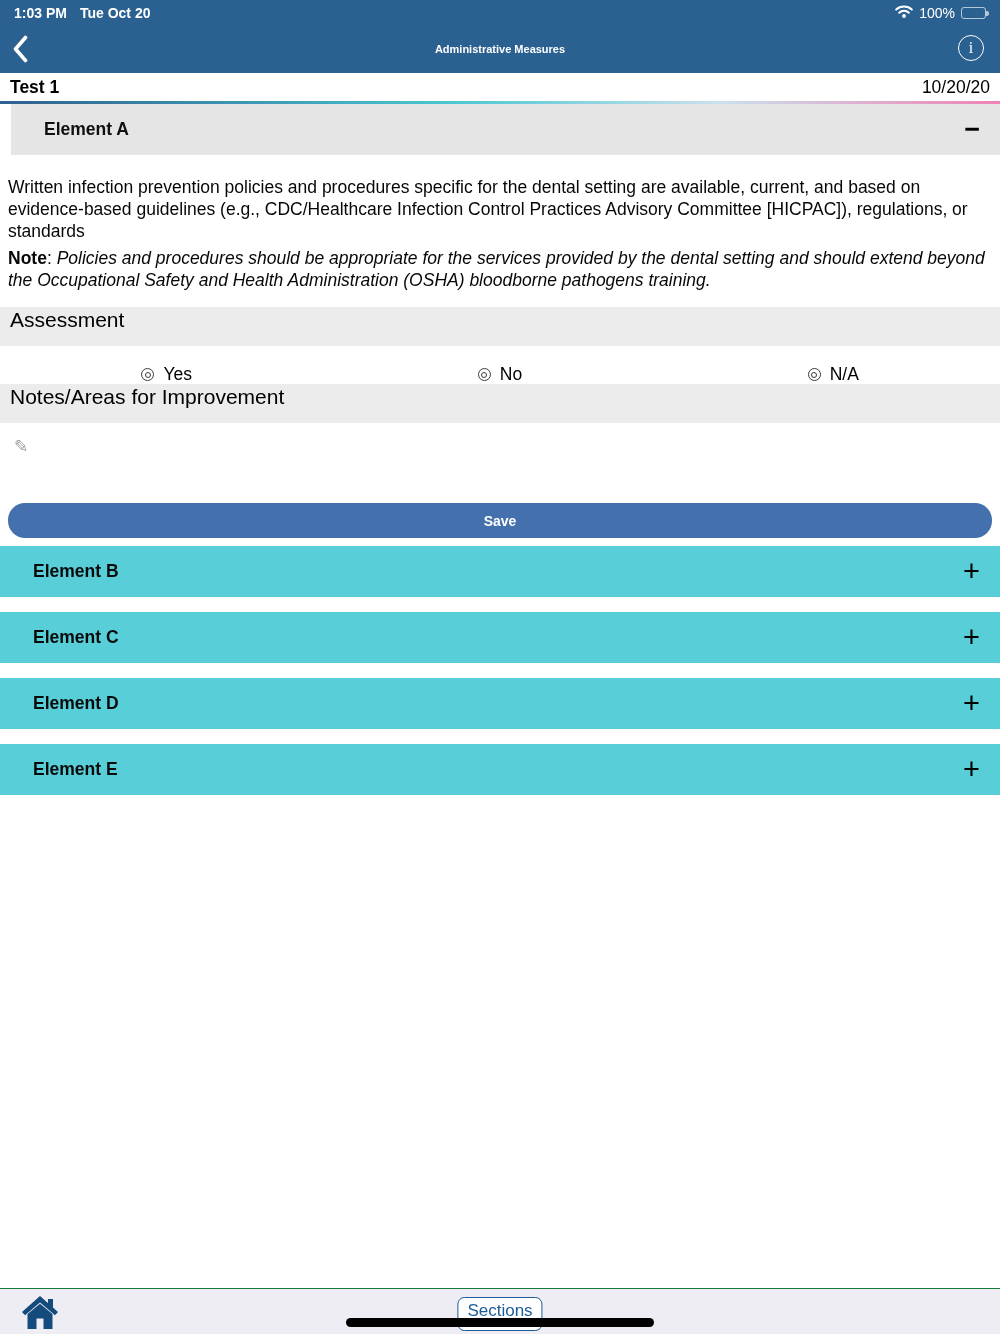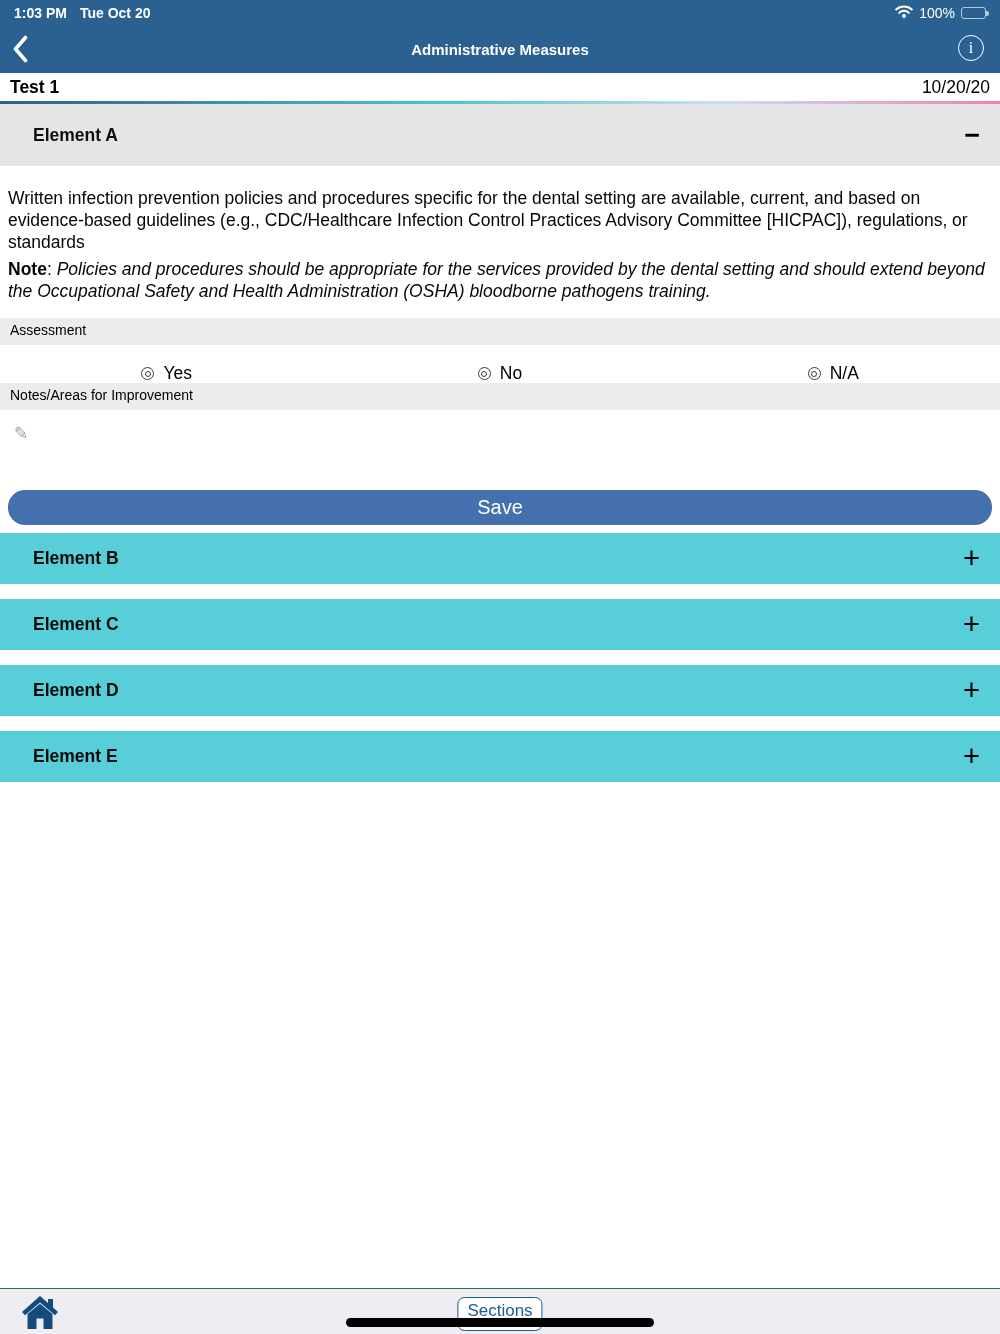--- a/index.html
+++ b/index.html
@@ -27,21 +27,21 @@
   }
   .battery-fill { width:100%; height:100%; background:#fff; border-radius:1.5px; }
   .battery-nub {
     position:absolute; right:-3.5px; top:3px; width:2.5px; height:5px;
     background:rgba(255,255,255,.65); border-radius:0 2px 2px 0;
   }
   .navbar { height:48px; background:#2A6191; position:relative; }
   .nav-title {
     position:absolute; left:0; right:0; top:0; height:48px;
     display:flex; align-items:center; justify-content:center;
-    color:#fff; font-size:15px; font-weight:700;
+    color:#fff; font-size:11px; font-weight:700;
   }
   .back-btn { position:absolute; left:12px; top:10px; width:18px; height:28px; cursor:pointer; }
   .info-btn {
     position:absolute; right:16px; top:10px;
     width:26px; height:26px; border:1.7px solid #fff; border-radius:50%;
     color:#fff; display:flex; align-items:center; justify-content:center;
     font-family:"Liberation Serif", serif; font-size:16px; cursor:pointer;
   }
 
   
@@ -51,34 +51,34 @@
     padding:0 10px; font-size:17.5px; color:#000;
   }
   .record-name { font-weight:700; }
   .gradient-line {
     height:3px;
     background:linear-gradient(to right,#2F5F8E 0%,#49C7D2 45%,#CBE0ED 72%,#EF82B4 100%);
   }
 
   
   .acc-header {
-    height:62px; background:#E5E5E5;
+    height:51px; background:#E5E5E5;
     display:flex; align-items:center; justify-content:space-between;
-    padding:0 20px 0 33px; cursor:pointer;
+    padding:0 20px 0 33px; cursor:pointer;margin-left:11px;
   }
   .acc-title { font-size:17.5px; font-weight:700; color:#101010; }
   .collapse-icon { font-size:27px; font-weight:700; color:#000; line-height:1; }
 
   .desc { margin:21px 8px 0; font-size:17.5px; line-height:22px; color:#070707; }
   .note { margin:5px 8px 16px; font-size:17.5px; line-height:22px; color:#070707; }
   .note-label { font-weight:700; }
   .note-italic { font-style:italic; }
 
   .bar {
-    height:27px; background:#ECECEC; font-size:14px; line-height:25px;
+    height:39px; background:#ECECEC; font-size:21px; line-height:25px;
     padding-left:10px; color:#000;
   }
   .assessment-bar { margin-top:4px; }
 
   .radio-row { display:flex; padding-top:19px; height:38px; }
   .radio-option {
     flex:1; display:flex; align-items:center; justify-content:center;
     gap:9px; font-size:17.5px; color:#000; cursor:pointer;
   }
   .radio-outer {
@@ -87,21 +87,21 @@
   }
   .radio-inner { width:6px; height:6px; border:1.6px solid #3c3c3e; border-radius:50%; }
 
   .notes-bar { margin-top:0; }
   .pencil-row { margin:13px 0 0 14px; height:20px; }
   .pencil-icon { color:#9a9a9a; font-size:17px; }
 
   .save-btn {
     display:block; margin:47px 8px 8px; width:984px; height:35px;
     background:#4470AD; border:none; border-radius:17px;
-    color:#fff; font-size:20px; font-weight:400;
+    color:#fff; font-size:14px; font-weight:700;
     font-family:"Liberation Sans", sans-serif; cursor:pointer;
   }
 
   
   .teal-row {
     height:51px; background:#57CED8; margin-bottom:15px;
     display:flex; align-items:center; justify-content:space-between;
     padding:0 20px 0 33px; cursor:pointer;
   }
   .teal-title { font-size:17.5px; font-weight:700; color:#0a0a0a; }

